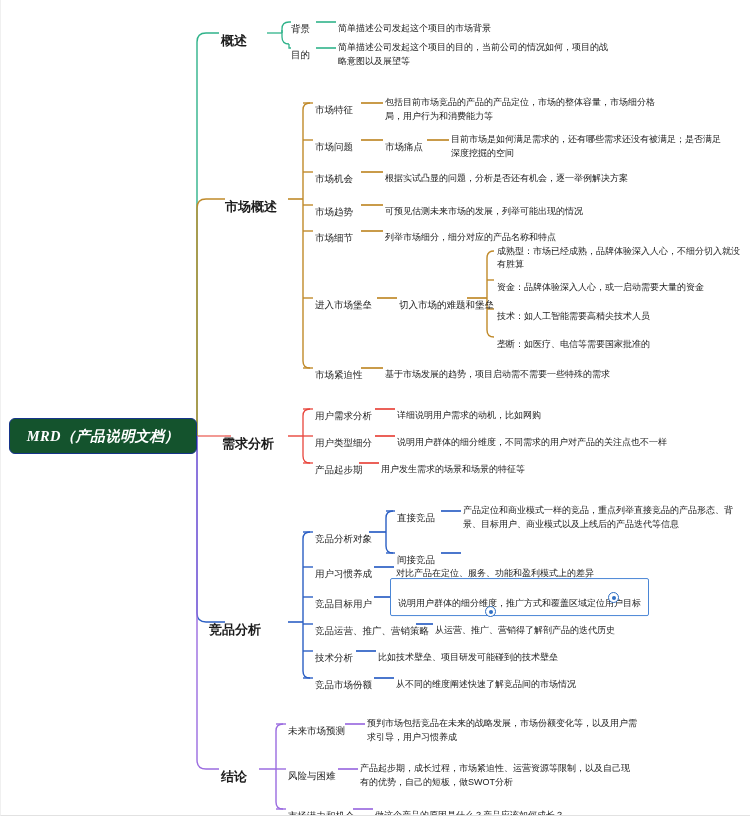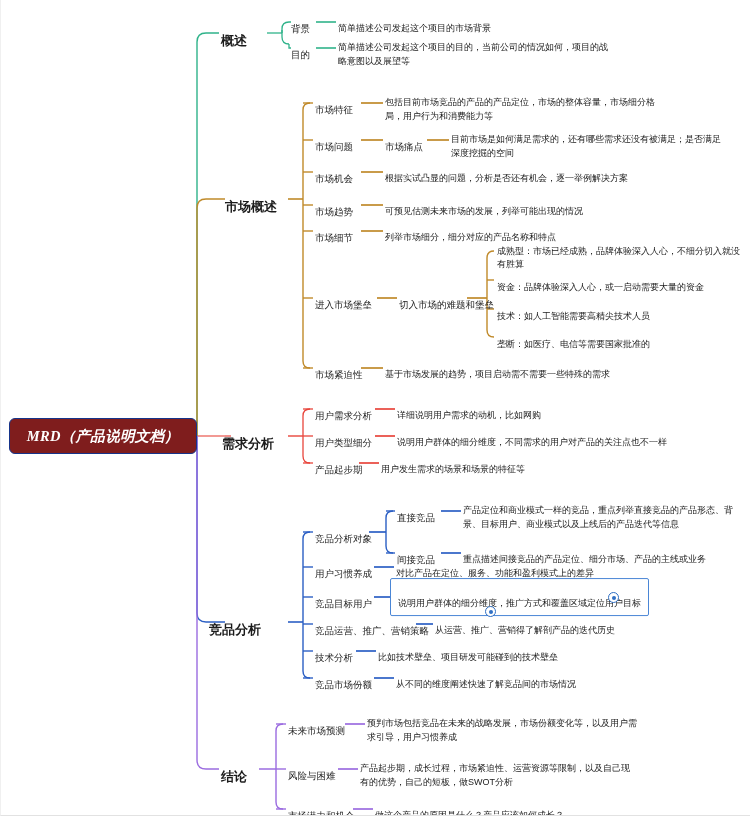--- a/index.html
+++ b/index.html
@@ -29,21 +29,21 @@
     position: absolute;
     box-sizing: border-box;
     white-space: pre-line;
   }
   
   .root {
     left: 8px;
     top: 418px;
     width: 188px;
     height: 36px;
-    background: #7f1d1d;
+    background: #14532d;
     border: 1px solid #16348a;
     border-radius: 6px;
     color: #ffffff;
     font-size: 14.5px;
     font-weight: bold;
     font-style: italic;
     font-family: "Liberation Serif", "DejaVu Serif", serif;
     display: flex;
     align-items: center;
     justify-content: center;
@@ -325,23 +325,20 @@
   <div class="node lvl2" style="left:396px; top:511px;">
     <span>直接竞品</span>
   </div>
   <div class="node desc" style="left:462px; top:511px; width:285px;">
     <span>产品定位和商业模式一样的竞品，重点列举直接竞品的产品形态、背
 景、目标用户、商业模式以及上线后的产品迭代等信息</span>
   </div>
   <div class="node lvl2" style="left:396px; top:553px;">
     <span>间接竞品</span>
   </div>
-  <div class="node desc" style="left:462px; top:553px; width:285px;">
-    <span>重点描述间接竞品的产品定位、细分市场、产品的主线或业务</span>
-  </div>
 
   <div class="node lvl2" style="left:314px; top:567px;">
     <span>用户习惯养成</span>
   </div>
   <div class="node desc" style="left:395px; top:567px; width:330px;">
     <span>对比产品在定位、服务、功能和盈利模式上的差异</span>
   </div>
 
   <div class="node lvl2" style="left:314px; top:597px;">
     <span>竞品目标用户</span>

